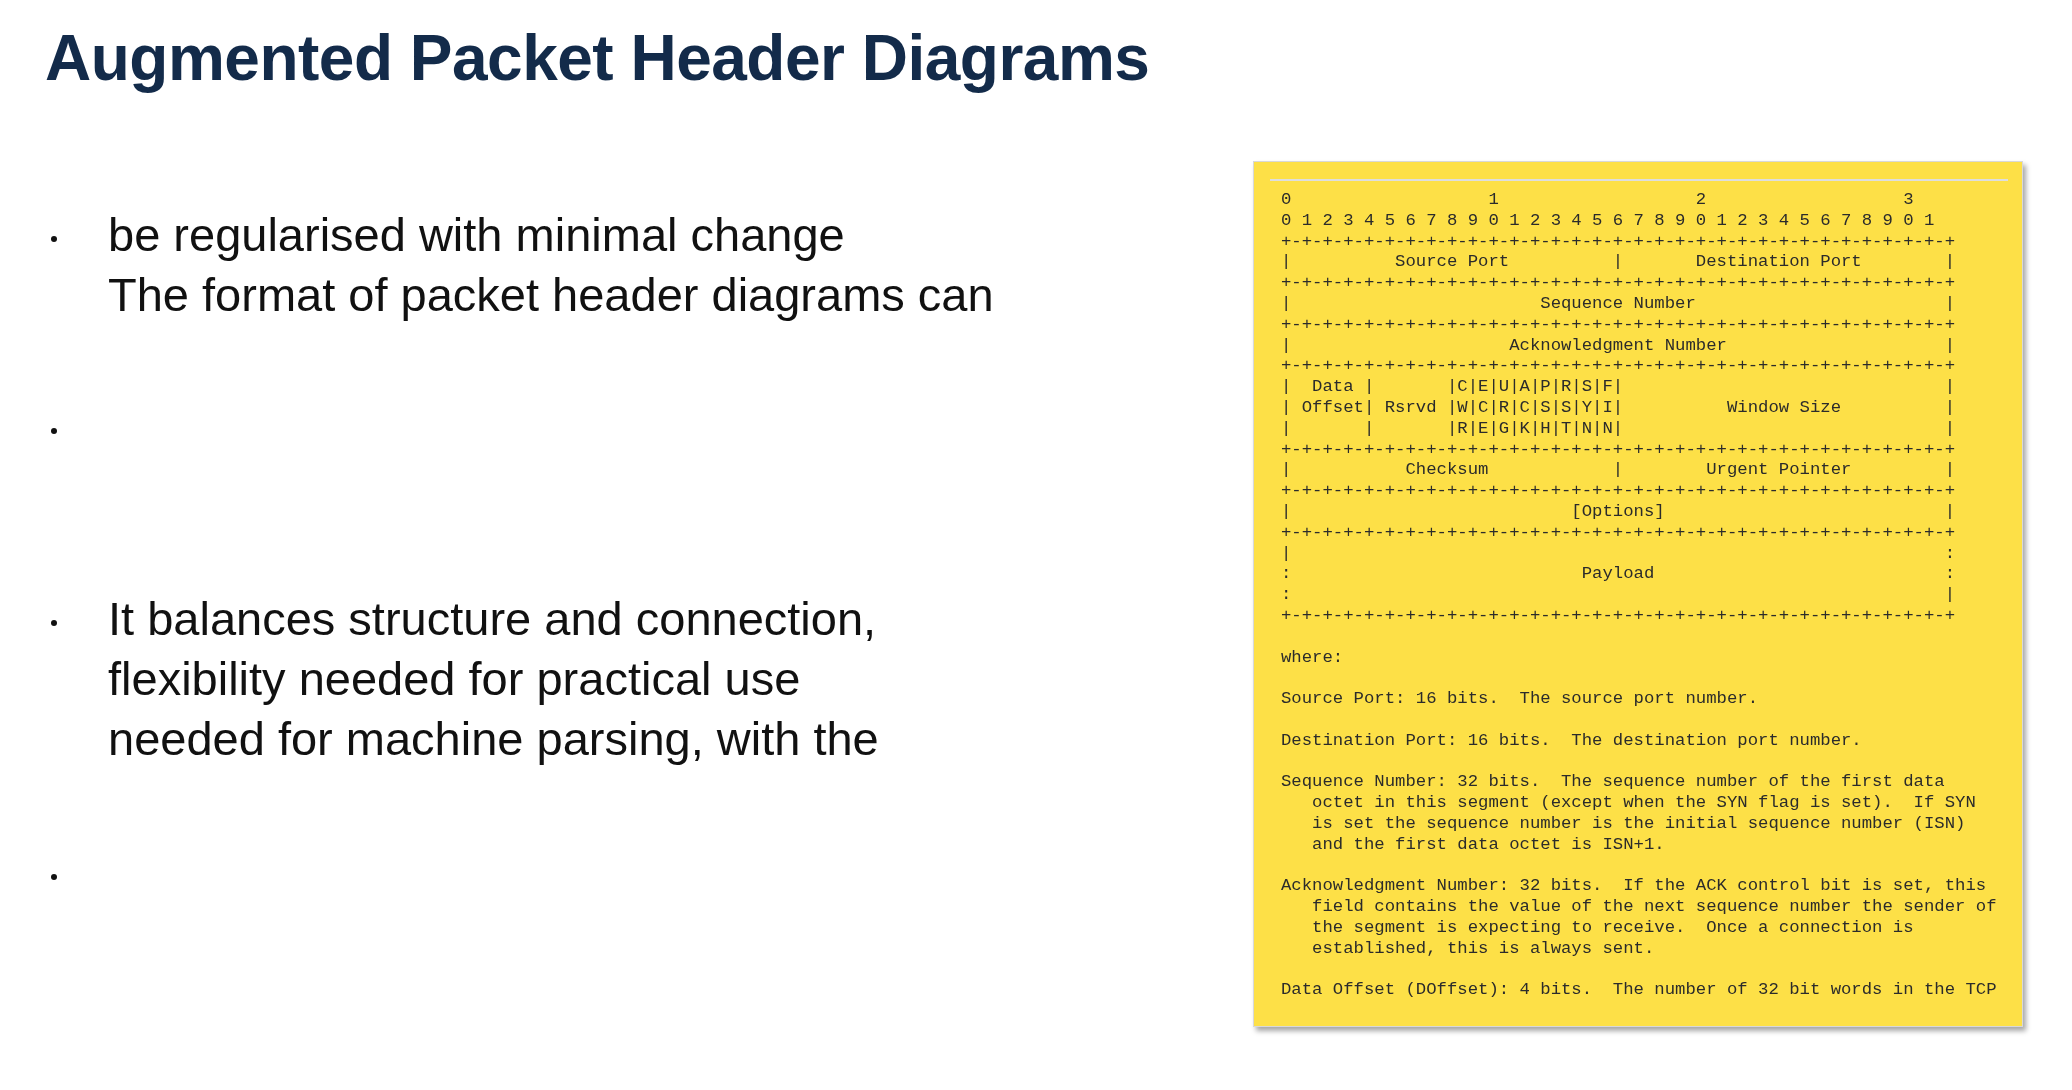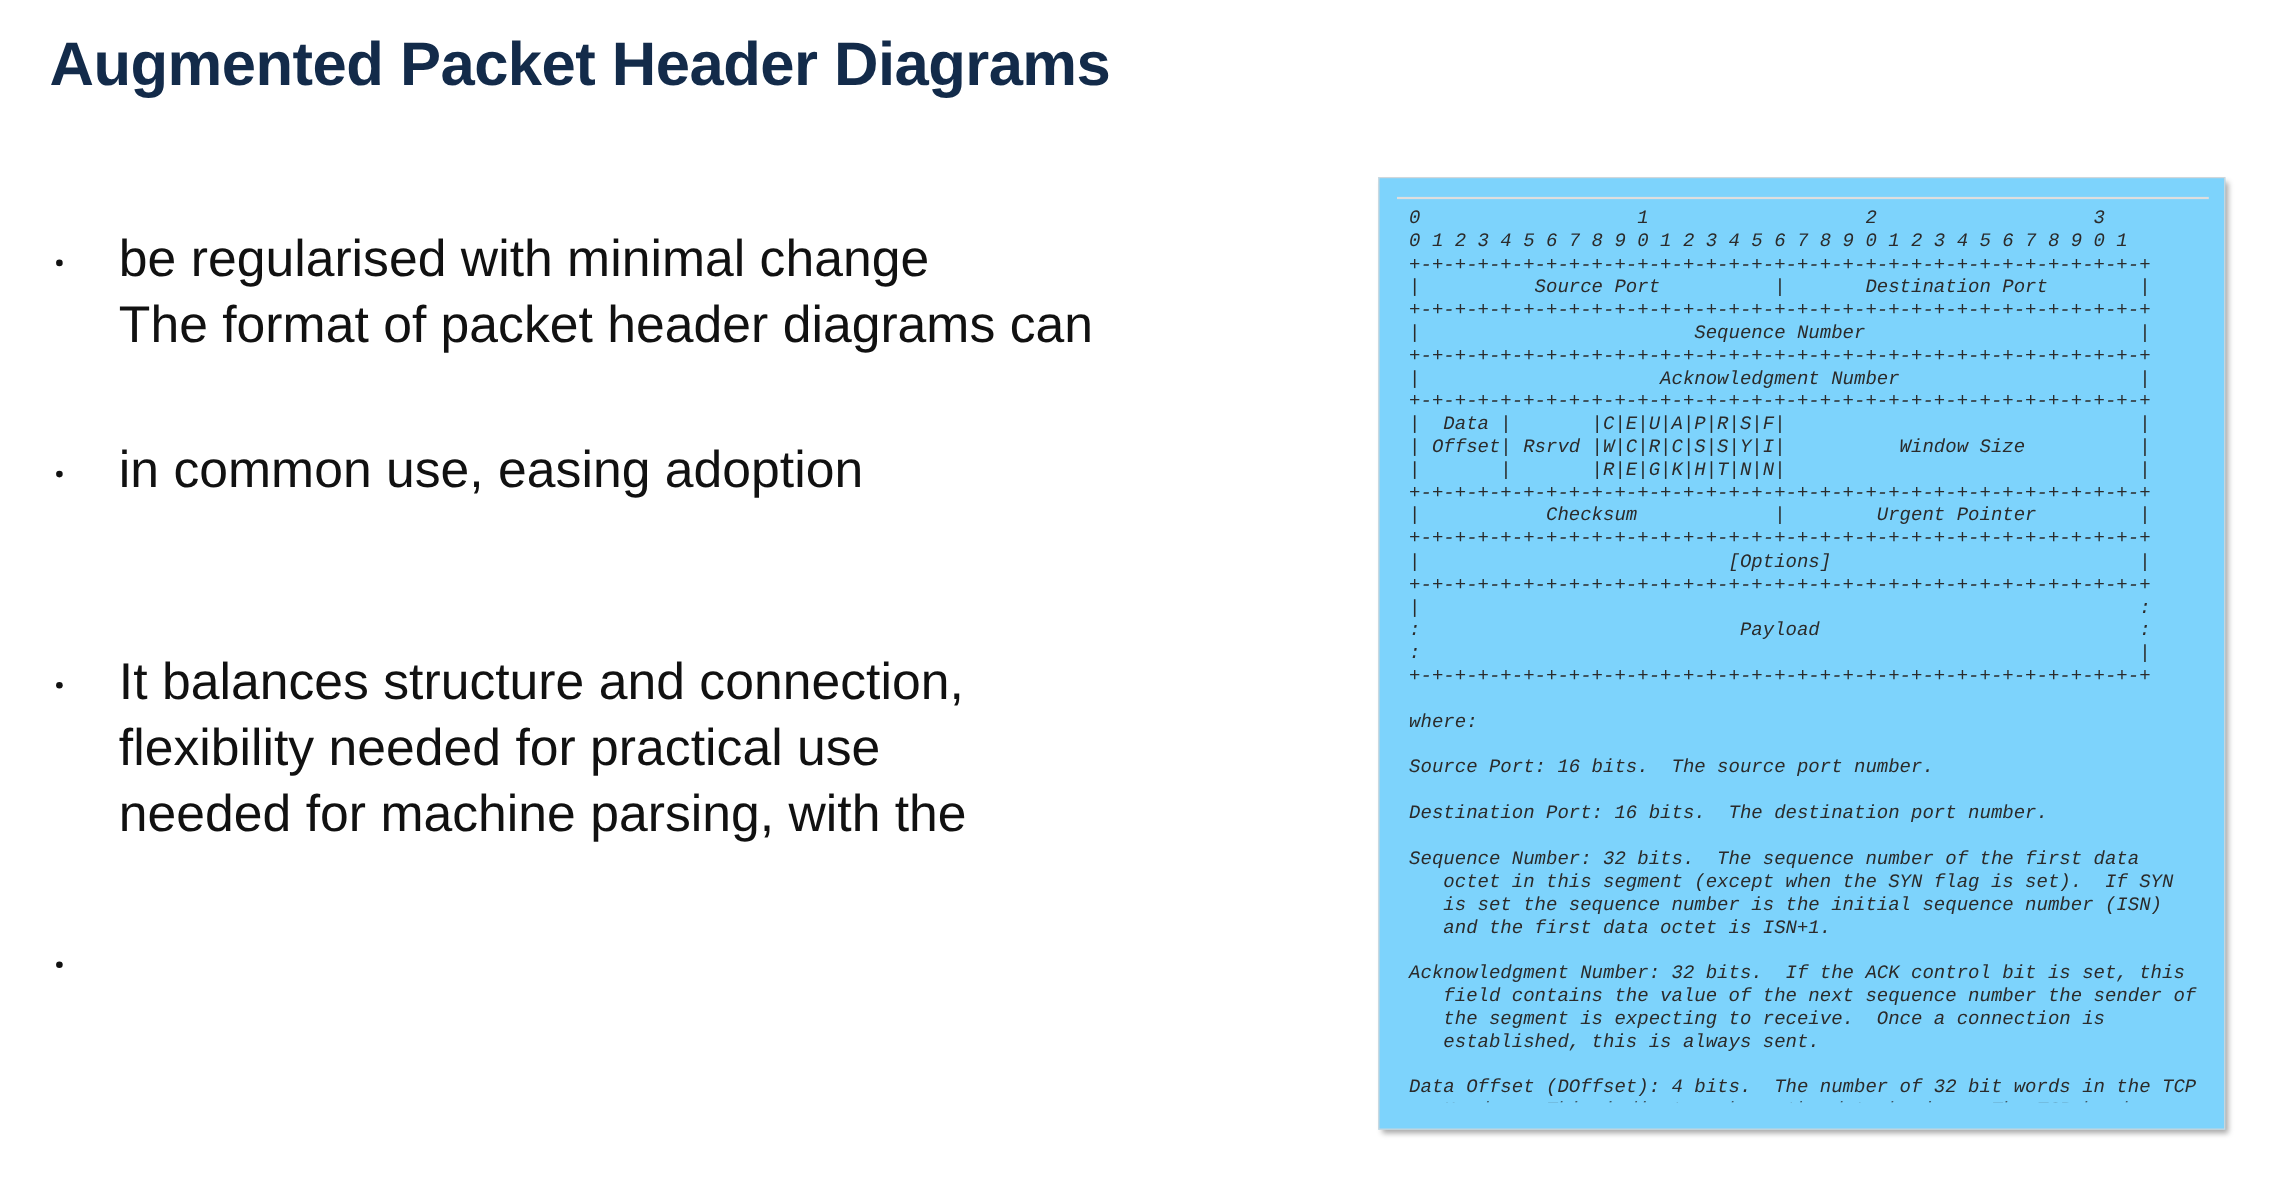--- a/index.html
+++ b/index.html
@@ -13,21 +13,21 @@
     position: relative;
     overflow: hidden;
   }
   .slide-title {
     position: absolute;
     left: 45px;
     top: 8px;
     margin: 0;
     font-family: "Liberation Sans", sans-serif;
     font-weight: bold;
-    font-size: 56px;
+    font-size: 64px;
     line-height: 100px;
     color: #132b4a;
     letter-spacing: -0.5px;
     white-space: nowrap;
   }
   .bullets {
     position: absolute;
     left: 0;
     top: 0;
     width: 1200px;
@@ -73,25 +73,24 @@
   }
   .bullet-line {
     display: block;
   }
   .doc-panel {
     position: absolute;
     left: 1253px;
     top: 161px;
     width: 768px;
     height: 864px;
-    background: #7dd3fc;
+    background: #fde047;
     border: 1px solid #d8d8d8;
     box-shadow: 3px 4px 5px rgba(0,0,0,0.35);
     overflow: hidden;
-    font-style: italic;
   }
   .doc-rule {
     position: absolute;
     left: 16px;
     top: 17px;
     width: 738px;
     height: 2px;
     background: #dedede;
   }
   .doc-clip {
@@ -128,21 +127,20 @@
   <li class="bullet" style="top:205px;">
     <span class="bullet-dot"></span>
     <p class="bullet-text">
       <span class="bullet-line">be regularised with minimal change</span>
       <span class="bullet-line">The format of packet header diagrams can</span>
     </p>
   </li>
   <li class="bullet" style="top:397px;">
     <span class="bullet-dot"></span>
     <p class="bullet-text">
-      <span class="bullet-line">in common use, easing adoption</span>
     </p>
   </li>
   <li class="bullet" style="top:589px;">
     <span class="bullet-dot"></span>
     <p class="bullet-text">
       <span class="bullet-line">It balances structure and connection,</span>
       <span class="bullet-line">flexibility needed for practical use</span>
       <span class="bullet-line">needed for machine parsing, with the</span>
     </p>
   </li>

